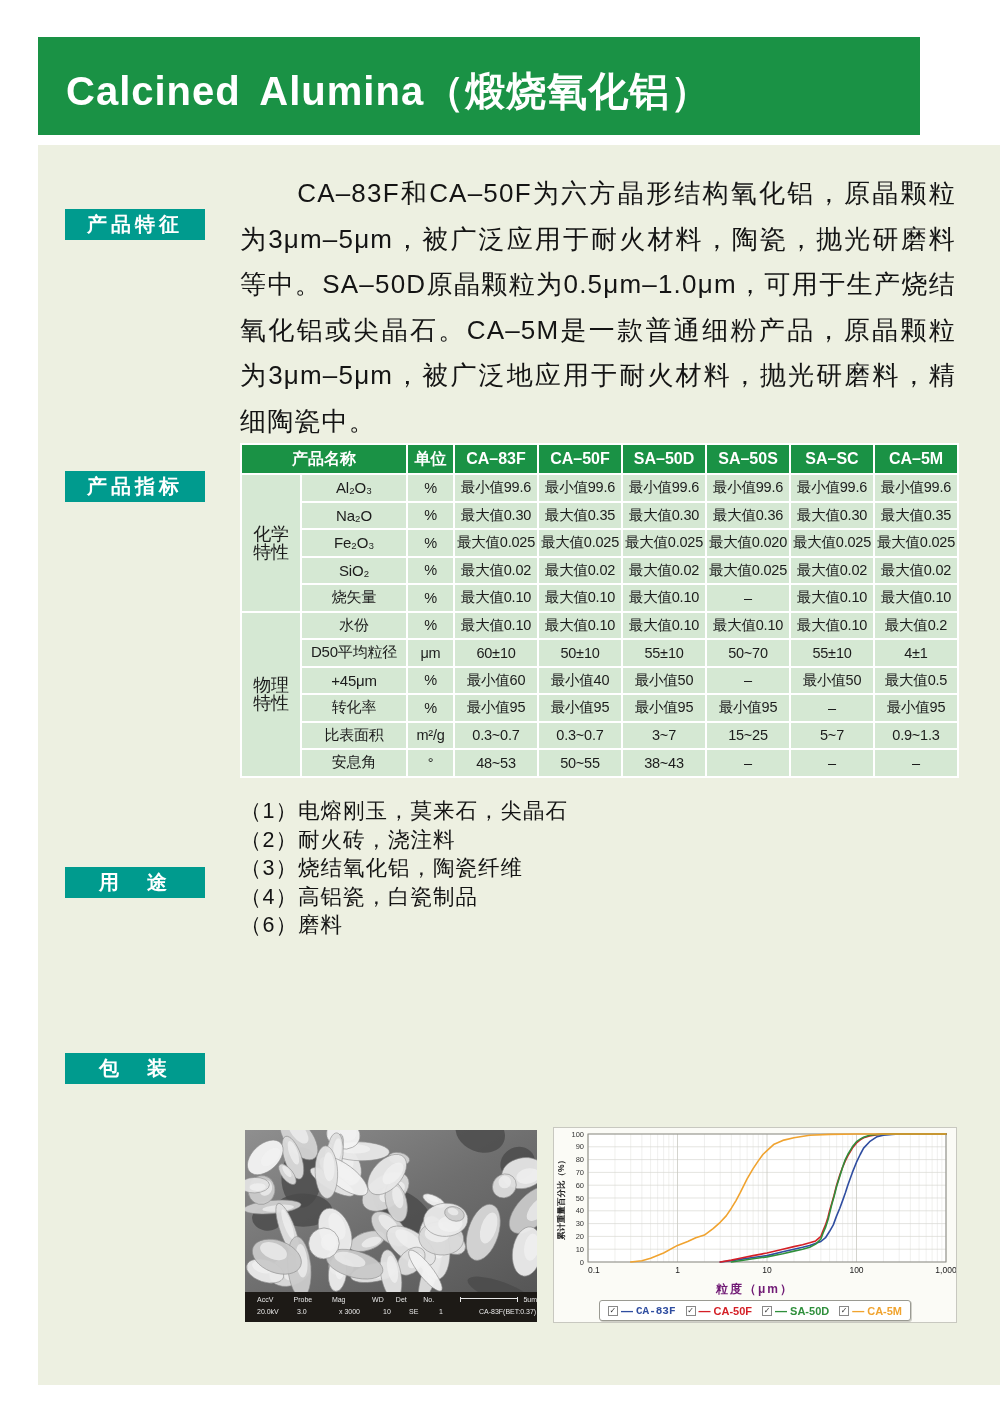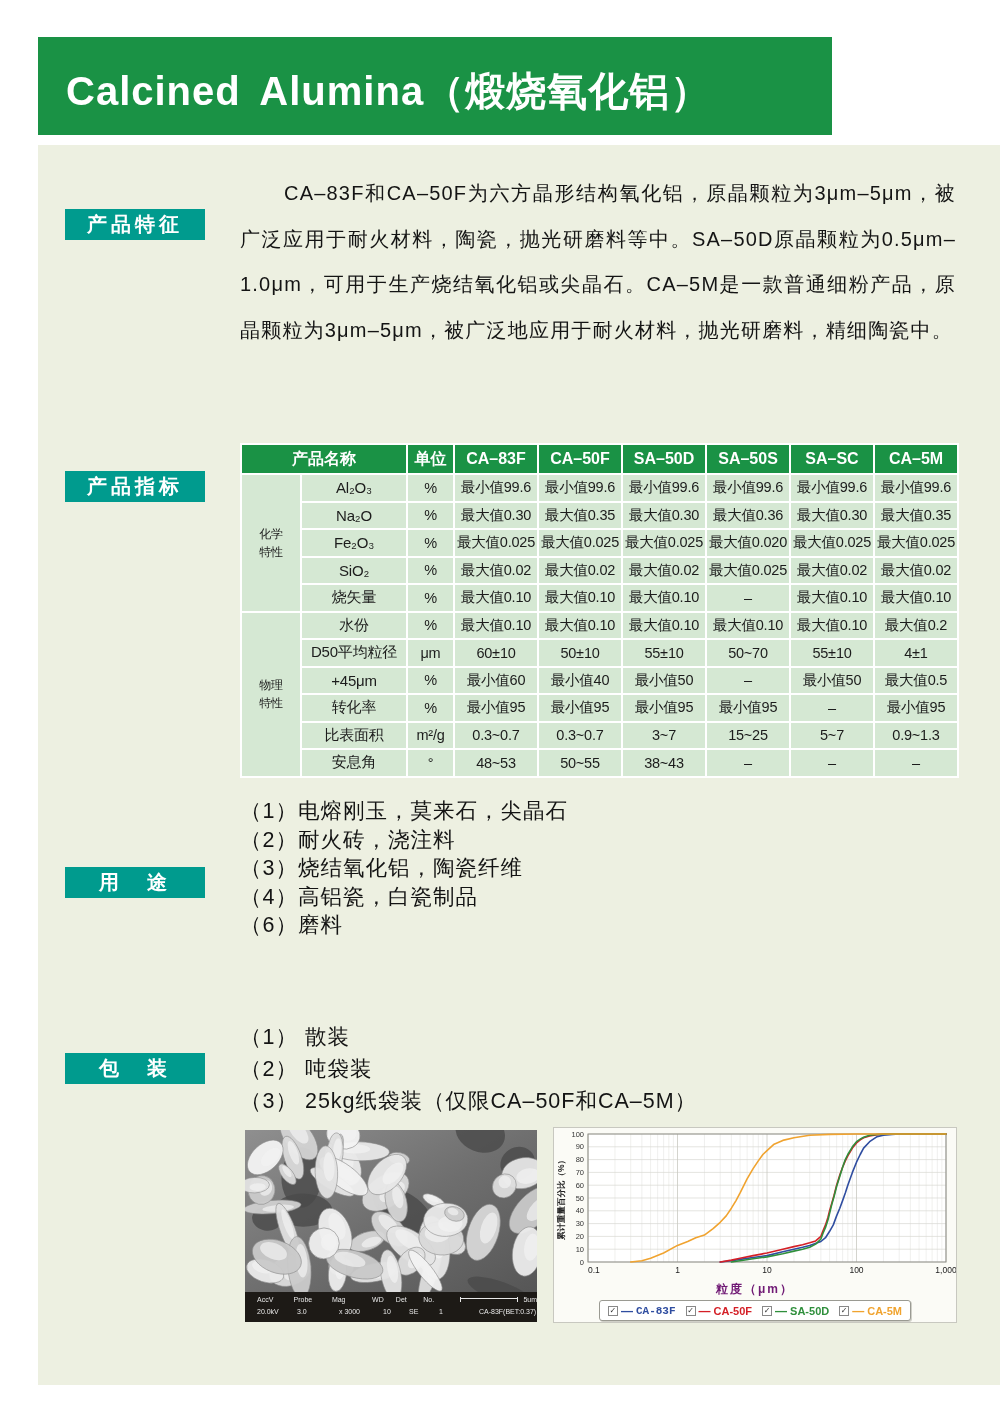--- a/index.html
+++ b/index.html
@@ -2,21 +2,21 @@
 <html><head>
 <meta charset="utf-8">
 <style>
   html,body{margin:0;padding:0;}
   body{
     width:1000px;height:1415px;position:relative;background:#ffffff;
     font-family:"Liberation Sans","DejaVu Sans",sans-serif;color:#1c1c1c;
     overflow:hidden;
   }
   .banner{
-    position:absolute;left:38px;top:37px;width:794px;height:98px;
+    position:absolute;left:38px;top:37px;width:882px;height:98px;
     background:#1a9245;
   }
   .banner .title{
     color:#fff;font-size:40px;font-weight:bold;letter-spacing:1px;
     word-spacing:8px;padding:27px 0 0 28px;white-space:nowrap;
   }
   .panel{
     position:absolute;left:38px;top:145px;width:962px;height:1240px;
     background:#edf0e1;
   }
@@ -24,39 +24,39 @@
     position:absolute;left:27px;width:140px;height:31px;background:#009b8e;
     color:#fff;font-size:20px;font-weight:bold;letter-spacing:4px;
     display:flex;align-items:center;justify-content:center;white-space:pre;margin-top:28px;
   }
   #tag-features{top:36px;}
   #tag-specs{top:298px;}
   #tag-uses{top:694px;}
   #tag-packaging{top:880px;}
   .features-text{
     position:absolute;left:202px;top:26px;width:716px;
-    font-size:20px;line-height:45.5px;letter-spacing:1.2px;
+    font-size:26px;line-height:45.5px;letter-spacing:1.2px;
     text-align:justify;text-indent:2.2em;color:#141414;
   }
   
   .spec-table{
     position:absolute;left:202px;top:298px;width:717px;
     border-collapse:collapse;table-layout:fixed;border-radius:12px;
   }
   .spec-table th,.spec-table td{
     border:2px solid #ffffff;text-align:center;vertical-align:middle;
     padding:0;overflow:hidden;white-space:nowrap;
   }
   .spec-table th{
     background:#1a9245;color:#fff;font-size:16px;font-weight:bold;height:28px;
   }
   .spec-table td{
     background:#d5e8d3;font-size:14.5px;height:25.5px;letter-spacing:-0.2px;
   }
-  .spec-table .group-cell{font-size:12px;line-height:18px;}
+  .spec-table .group-cell{font-size:18px;line-height:18px;}
   .spec-table .prop-cell{font-size:15px;}
   col.c-group{width:60px;} col.c-prop{width:106px;} col.c-unit{width:47px;}
   col.c-val{width:84px;}
   
   .list-block{position:absolute;left:202px;font-size:21.5px;color:#141414;letter-spacing:1px;}
   #uses-list{top:652px;line-height:28.5px;}
   #packaging-list{top:876px;line-height:32px;}
   .list-item{white-space:nowrap;}
   
   .sem{
@@ -257,25 +257,20 @@
   <div class="tag" id="tag-uses">用　途</div>
   <div class="list-block" id="uses-list">
       <div class="list-item">（1）电熔刚玉，莫来石，尖晶石</div>
       <div class="list-item">（2）耐火砖，浇注料</div>
       <div class="list-item">（3）烧结氧化铝，陶瓷纤维</div>
       <div class="list-item">（4）高铝瓷，白瓷制品</div>
       <div class="list-item">（6）磨料</div>
     </div>
 
   <div class="tag" id="tag-packaging">包　装</div>
-  <div class="list-block" id="packaging-list">
-      <div class="list-item">（1） 散装</div>
-      <div class="list-item">（2） 吨袋装</div>
-      <div class="list-item">（3） 25kg纸袋装（仅限CA–50F和CA–5M）</div>
-    </div>
 
   <div class="sem">
     <svg id="sem-svg" width="292" height="162" viewBox="0 0 292 162">
       <defs>
         <radialGradient id="pg" cx="35%" cy="30%" r="80%">
           <stop offset="0%" stop-color="#f4f4f4"></stop>
           <stop offset="60%" stop-color="#d9d9d9"></stop>
           <stop offset="100%" stop-color="#a8a8a8"></stop>
         </radialGradient>
         <linearGradient id="bg" x1="0" y1="0" x2="1" y2="1">

